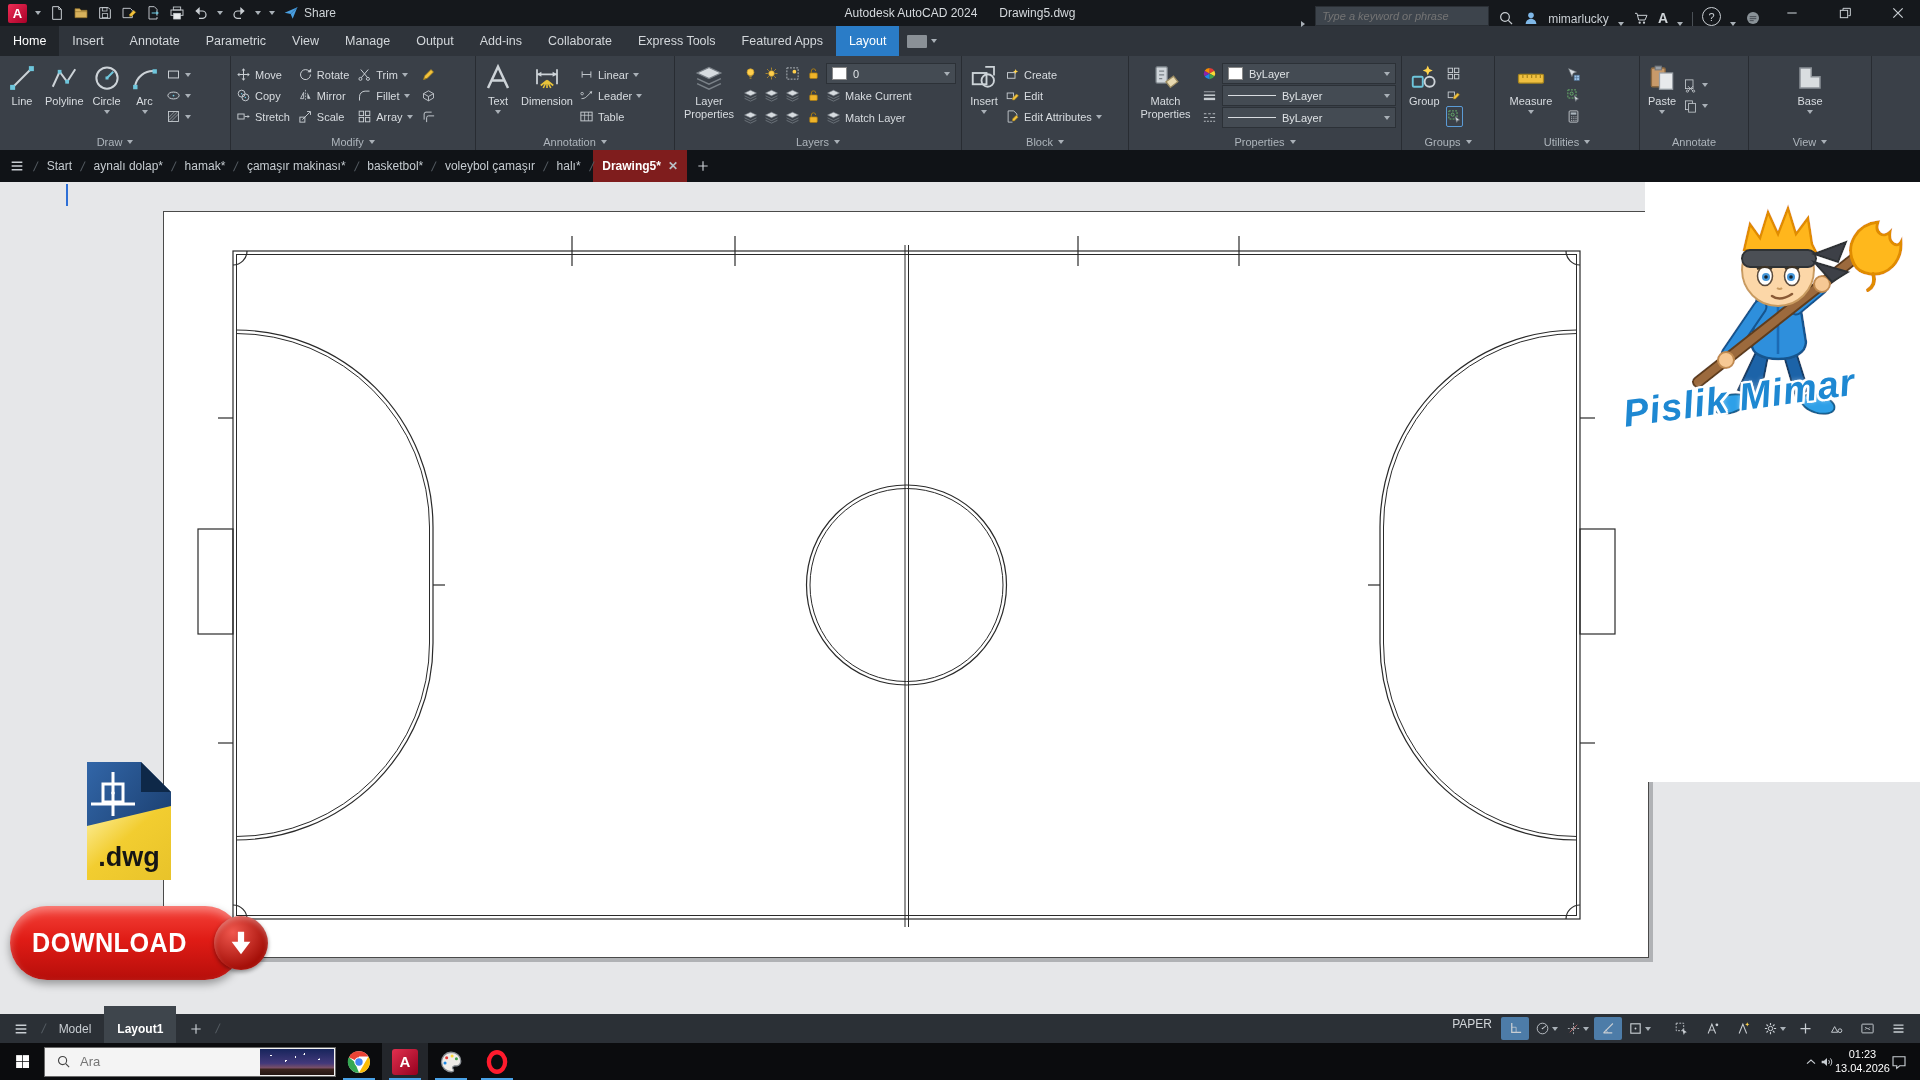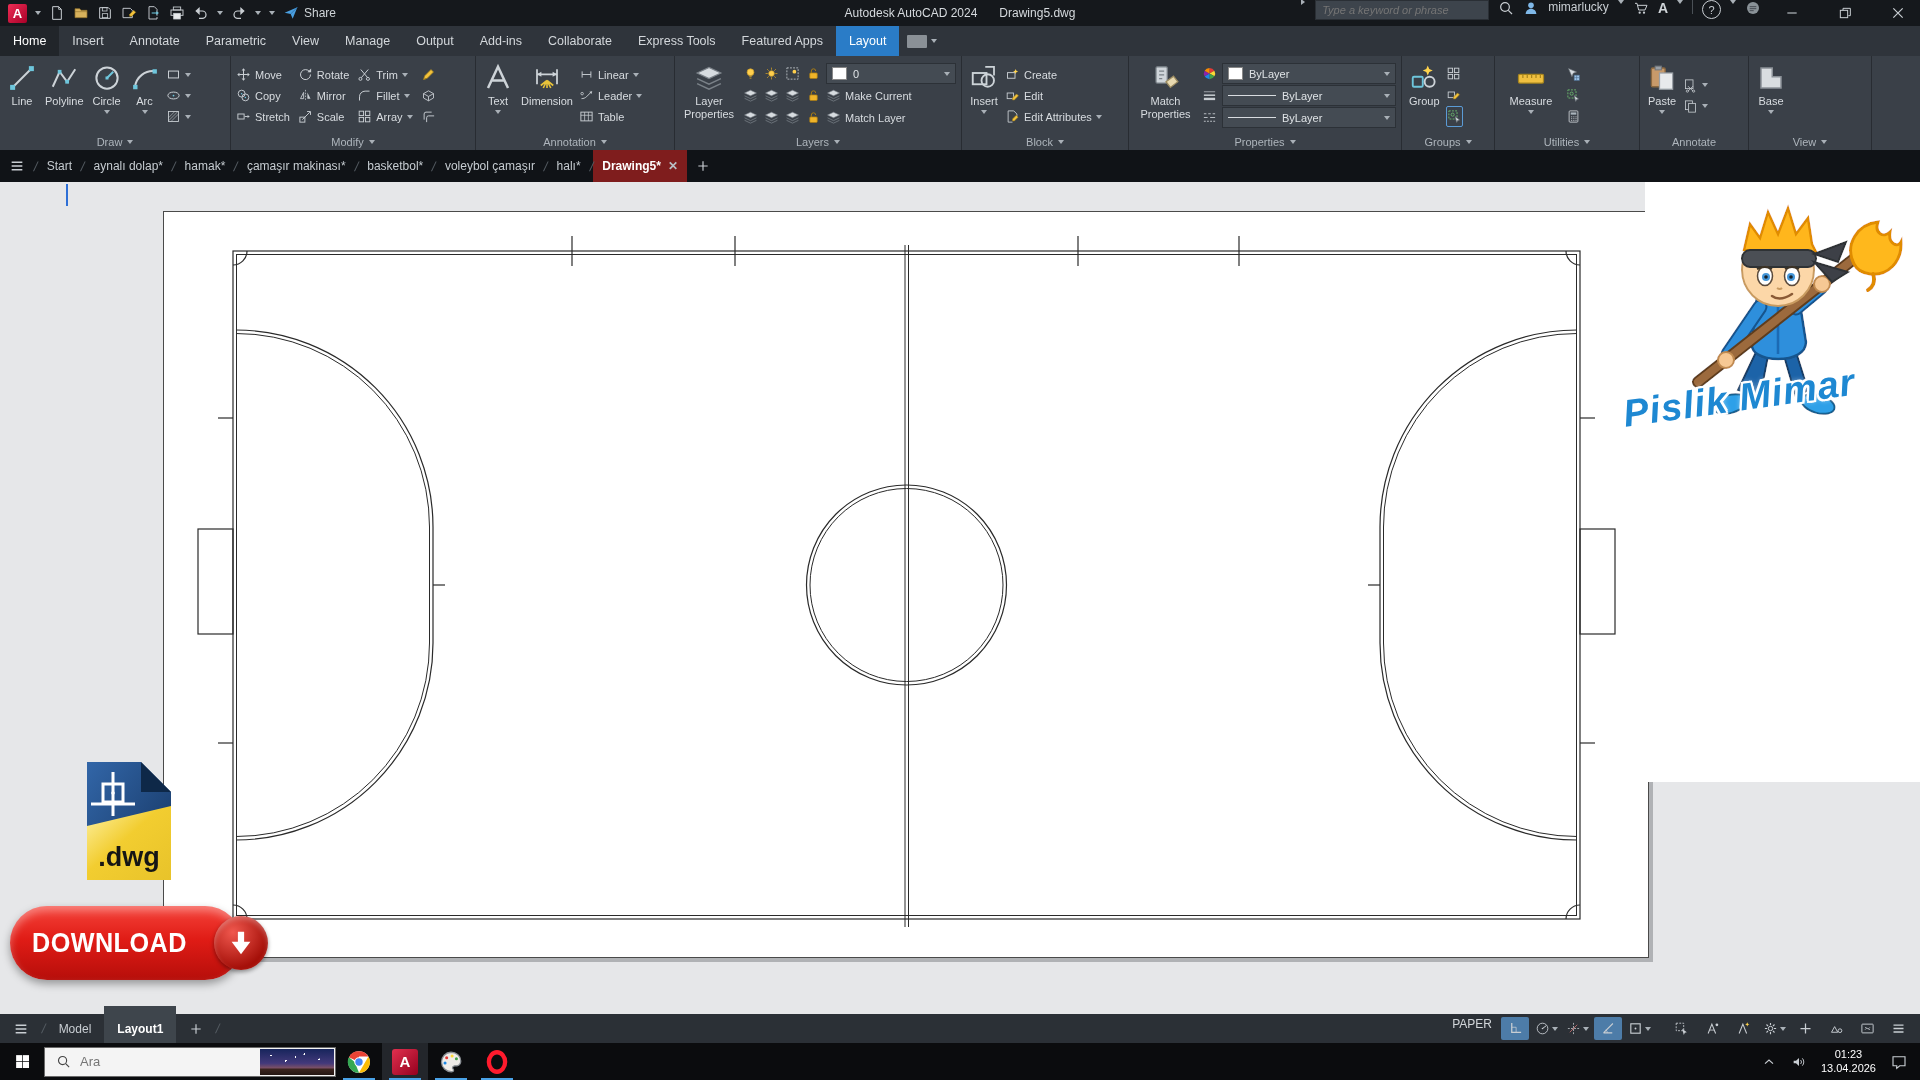--- a/index.html
+++ b/index.html
@@ -11,21 +11,21 @@
       border-top:4px solid #a9b0b7;display:inline-block;flex:none}
   
   .titlebar{position:absolute;left:0;top:0;width:1920px;height:26px;background:#15181c;
             display:flex;align-items:center;color:#c9ced3;font-size:12px;z-index:50}
   .qat{display:flex;align-items:center;gap:8px;padding-left:8px}
   .alogo{width:19px;height:19px;border-radius:2px;background:linear-gradient(135deg,#ee2d55,#a80028);
          color:#fff;font-weight:bold;font-size:13px;display:flex;align-items:center;justify-content:center}
   .share{display:flex;align-items:center;gap:5px;color:#cfd4d8}
   .doctitle{position:absolute;left:50%;transform:translateX(-50%);top:0;height:26px;
             display:flex;align-items:center;gap:22px;color:#d6dade;white-space:nowrap}
-  .tbright{margin-left:auto;display:flex;align-items:flex-start;gap:9px}
+  .tbright{margin-left:auto;display:flex;align-items:flex-end;gap:9px}
   .searchbox{width:160px;height:18px;background:#3d444c;border:1px solid #2a2f35;
              display:flex;align-items:center;padding:0 6px}
   .searchbox input{all:unset;width:100%;font-style:italic;font-size:11px;color:#9aa2ab;
                    font-family:"Liberation Sans",sans-serif}
   .tbsep{width:1px;height:14px;background:#4a5056}
   .winbtn{width:44px;height:26px;display:flex;align-items:center;justify-content:center}
   
   .rtabs{position:absolute;left:0;top:26px;width:1920px;height:30px;background:#2f343b;
          display:flex;align-items:stretch;color:#d3d7db;font-size:12.5px;z-index:49}
   .rtab{padding:0 13px;display:flex;align-items:center;white-space:nowrap}
@@ -102,21 +102,21 @@
   .nightimg{position:absolute;right:1px;top:1px;width:74px;height:26px;
             background-image:radial-gradient(circle 1px at 15% 25%,#fff 90%,transparent 100%),
               radial-gradient(circle 1px at 35% 45%,#fff 90%,transparent 100%),
               radial-gradient(circle 1px at 60% 20%,#fff 90%,transparent 100%),
               radial-gradient(circle 1px at 80% 40%,#fff 90%,transparent 100%),
               radial-gradient(circle 1px at 48% 30%,#fff 90%,transparent 100%),
               linear-gradient(180deg,#17255c 0%,#43397a 55%,#7a4f66 72%,#3a241e 78%,#241613 100%)}
   .tapp{width:46px;height:37px;display:flex;align-items:center;justify-content:center;position:relative}
   .tapp.open::after{content:"";position:absolute;left:7px;right:7px;bottom:0;height:2px;background:#4aa3e8}
   .tapp.active{background:#23262b}
-  .ttray{margin-left:auto;display:flex;align-items:center;gap:14px;padding-right:12px}
+  .ttray{margin-left:auto;display:flex;align-items:center;padding-right:12px}
   .clock{font-size:11px;line-height:1.25;text-align:center;color:#fff}
 </style>
 </head>
 <body>
 
 <svg width="0" height="0" style="position:absolute">
 <defs>
 <g id="d-stk" fill="none" stroke="currentColor" stroke-width="1.6" stroke-linecap="round" stroke-linejoin="round"></g>
 <symbol id="i-line" viewBox="0 0 24 24">
         <path d="M5 19L19 5" fill="none" stroke="currentColor" stroke-width="1.6"></path>
@@ -1079,21 +1079,21 @@
               <span class="cd"></span>
             </span>
         </span>
       </div>
       <div class="ptitle">
           <span>Annotate</span>
         </div>
     </div>
 
     <div class="panel" style="width:122px">
-      <div class="pbody" style="justify-content:flex-start">
+      <div class="pbody" style="justify-content:center">
         <span class="bigbtn">
             <svg class="bi">
               <use href="#i-base"></use>
             </svg>
             <span>Base</span>
             <span class="cd"></span>
           </span>
       </div>
       <div class="ptitle">
           <span>View</span>

